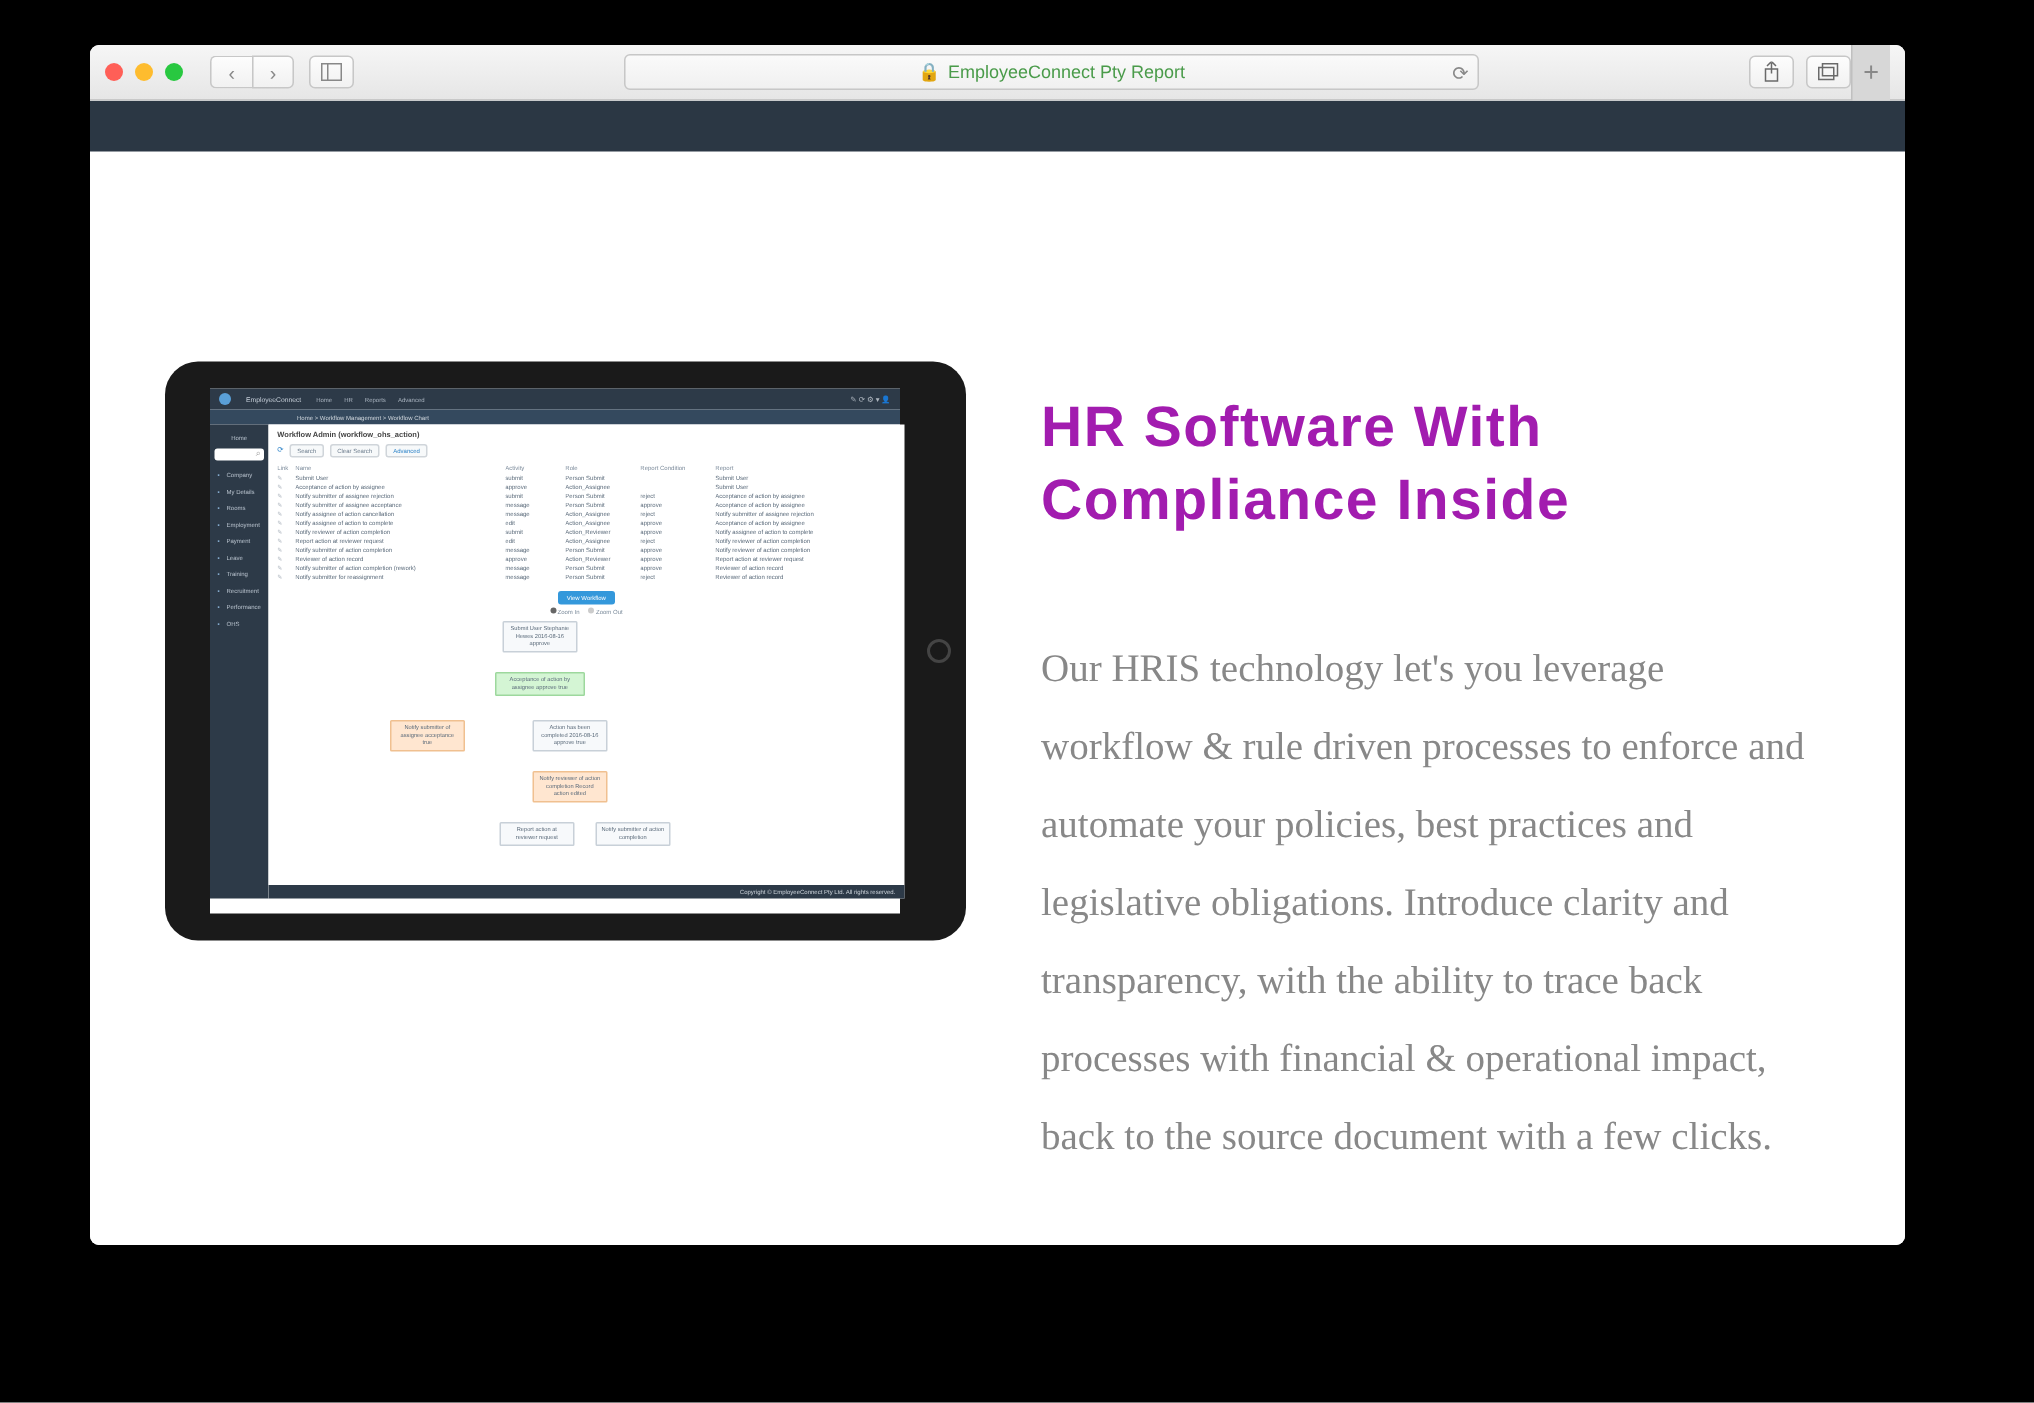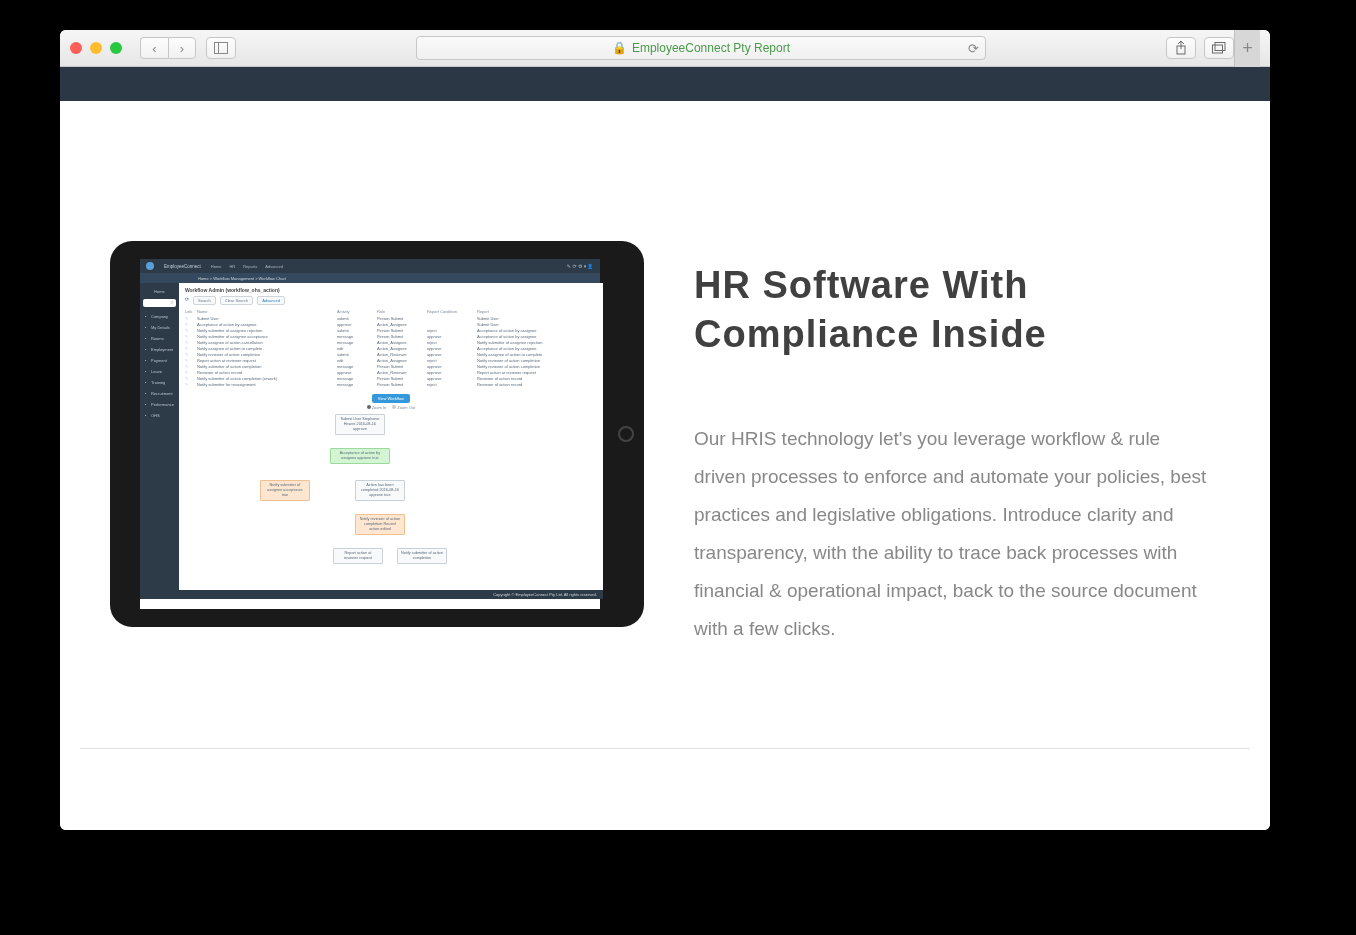--- a/index.html
+++ b/index.html
@@ -193,31 +193,32 @@
   background:#2d3a48; color:#cfd6dd; font-size:4px;
   text-align:right; padding:2px 6px;
 }
 .textcol {
   flex:1;
   padding-top: 20px;
 }
 .heading {
   font-size: 38px;
   font-weight: 600;
-  color: #404040;
+  color: #a21caf;
   line-height: 1.3;
   letter-spacing: 1px;
   margin-bottom: 60px;
 }
 .bodytext {
-  font-size: 19px;
+  font-size: 26px;
   color: #888;
   line-height: 2.0;
   font-weight: 300;
   margin-bottom: 60px;
+  font-family: Liberation Serif, serif;
 }
 .learnmore {
   display:inline-block;
   border: 2px solid #333;
   padding: 18px 38px;
   font-size: 15px;
   font-weight: 700;
   letter-spacing: 2px;
   color: #333;
   margin-left: 160px;

